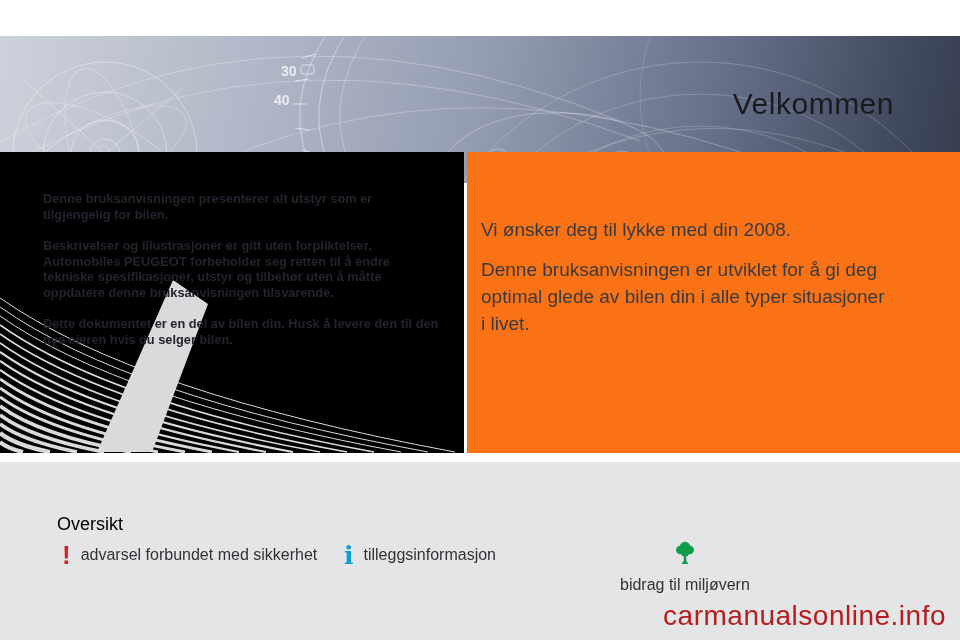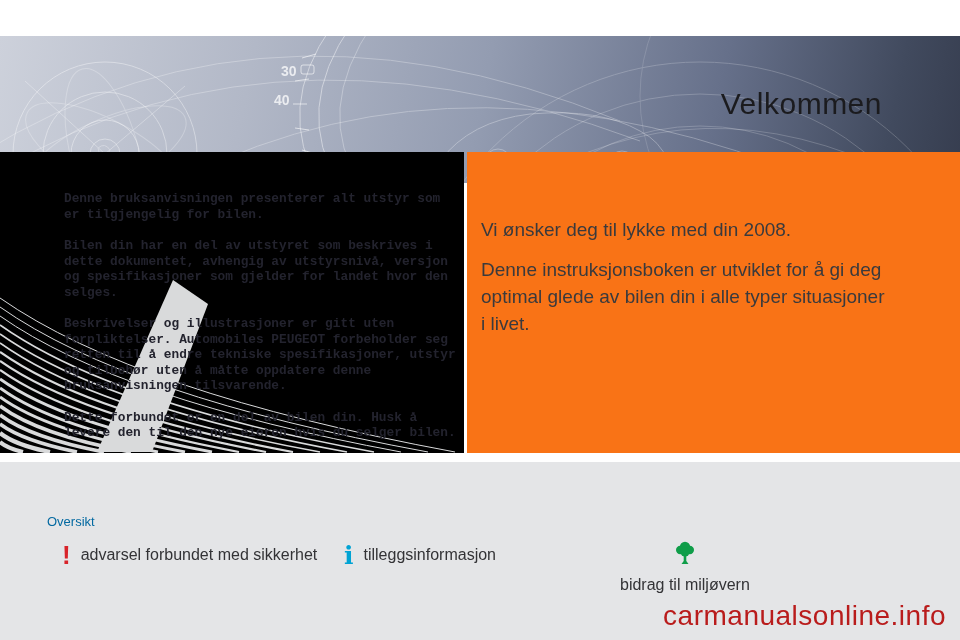--- a/index.html
+++ b/index.html
@@ -3,37 +3,37 @@
 <meta charset="utf-8">
 <style>
   html,body{margin:0;padding:0;background:#ffffff;}
   .page{position:relative;width:960px;height:640px;overflow:hidden;background:#ffffff;
         font-family:"Liberation Sans",sans-serif;}
 
   
   .hero{position:absolute;left:0;top:0;width:960px;height:147px;
         background:linear-gradient(101deg,#cdd1db 0%,#b2b8c7 26%,#939cb1 50%,#66708a 74%,#414a5e 92%,#363d4f 100%);margin-top:36px;}
   .hero svg{position:absolute;left:0;top:0;}
-  .hero-title{position:absolute;top:51px;right:78px;margin:0;
+  .hero-title{position:absolute;top:51px;right:66px;margin:0;
         font-size:30px;font-weight:400;color:#1b1b1e;letter-spacing:.5px;}
 
   
   .panel-black{position:absolute;left:0;top:152px;width:464px;height:301px;background:#000;}
   .panel-black .fan{position:absolute;left:0;top:0;}
-  .panel-black .copy{position:relative;padding:39px 0 0 64px;width:398px;font-family:Liberation Mono, monospace;}
+  .panel-black .copy{position:relative;padding:39px 0 0 43px;width:398px;}
   .panel-black p{margin:0 0 16px 0;font-size:12.8px;line-height:15.5px;color:#23232e;font-weight:700;}
 
   
   .panel-gray{position:absolute;left:467px;top:152px;width:555px;height:301px;background:#f97316;}
   .panel-gray .copy{padding:64px 24px 0 14px;}
   .panel-gray p{margin:0 0 13px 0;max-width:408px;font-size:19px;line-height:27px;color:#3a3a3d;}
 
   
   .overview{position:absolute;left:0;top:462px;width:960px;height:178px;background:#e4e5e7;}
-  .ov-title{position:absolute;left:47px;top:52px;font-size:13px;color:#0369a1;}
+  .ov-title{position:absolute;left:57px;top:52px;font-size:18px;color:#000000;}
   .legend-item{position:absolute;top:78px;height:30px;display:flex;align-items:center;gap:10px;}
   .legend-item .lbl{font-size:16px;color:#333336;white-space:nowrap;}
   .li-safety{left:62px;}
   .li-info{left:344px;}
   .li-eco{left:620px;flex-direction:column;}
   .ic{display:inline-block;line-height:1;}
   .ic-warn{color:#d8232a;font-size:26px;font-weight:900;font-family:"Liberation Sans",sans-serif;}
   .ic-info{color:#00a3d4;font-size:25px;font-weight:700;font-family:"DejaVu Serif",serif;}
   .ic-tree{display:flex;}
   .watermark{position:absolute;right:14px;top:138px;font-size:28px;color:#b91c1c;letter-spacing:.5px;}
@@ -110,30 +110,29 @@
         <path stroke-width="1.6" d="M0,173 Q112,252 374,300 M0,182 Q104,255 347,300 M0,191 Q96,259 320,300"></path>
         <path stroke-width="2.2" d="M0,200 Q88,262 293,300 M0,209 Q80,265 266,300 M0,218 Q72,269 239,300"></path>
         <path stroke-width="2.9" d="M0,227 Q63,272 212,300 M0,236 Q55,276 185,300 M0,245 Q47,279 158,300"></path>
         <path stroke-width="3.6" d="M0,254 Q39,283 131,300 M0,263 Q31,286 104,300 M0,272 Q23,289 77,300"></path>
         <path stroke-width="4.2" d="M0,281 Q15,293 50,300 M0,290 Q7,296 23,300"></path>
       </g>
       <path d="M173,128 L208,152 L152,300 L97,300 Z" fill="#d9dadb"></path>
     </svg>
     <div class="copy">
       <p>Denne bruksanvisningen presenterer alt utstyr som er tilgjengelig for bilen.</p>
-      <p>Bilen din har en del av utstyret som beskrives i dette dokumentet, avhengig av utstyrsnivå, versjon og spesifikasjoner som gjelder for landet hvor den selges.</p>
       <p>Beskrivelser og illustrasjoner er gitt uten forpliktelser. Automobiles PEUGEOT forbeholder seg retten til å endre tekniske spesifikasjoner, utstyr og tilbehør uten å måtte oppdatere denne bruksanvisningen tilsvarende.</p>
-      <p>Dette forbundet er en del av bilen din. Husk å levere den til den nye eieren hvis du selger bilen.</p>
+      <p>Dette dokumentet er en del av bilen din. Husk å levere den til den nye eieren hvis du selger bilen.</p>
     </div>
   </section>
 
   <section class="panel-gray">
     <div class="copy">
       <p>Vi ønsker deg til lykke med din 2008.</p>
-      <p>Denne instruksjonsboken er utviklet for å gi deg optimal glede av bilen din i alle typer situasjoner i livet.</p>
+      <p>Denne bruksanvisningen er utviklet for å gi deg optimal glede av bilen din i alle typer situasjoner i livet.</p>
     </div>
   </section>
 
   <section class="overview">
     <div class="ov-title">Oversikt</div>
 
     <div class="legend-item li-safety">
       <span class="ic ic-warn">!</span>
       <span class="lbl">advarsel forbundet med sikkerhet</span>
     </div>

